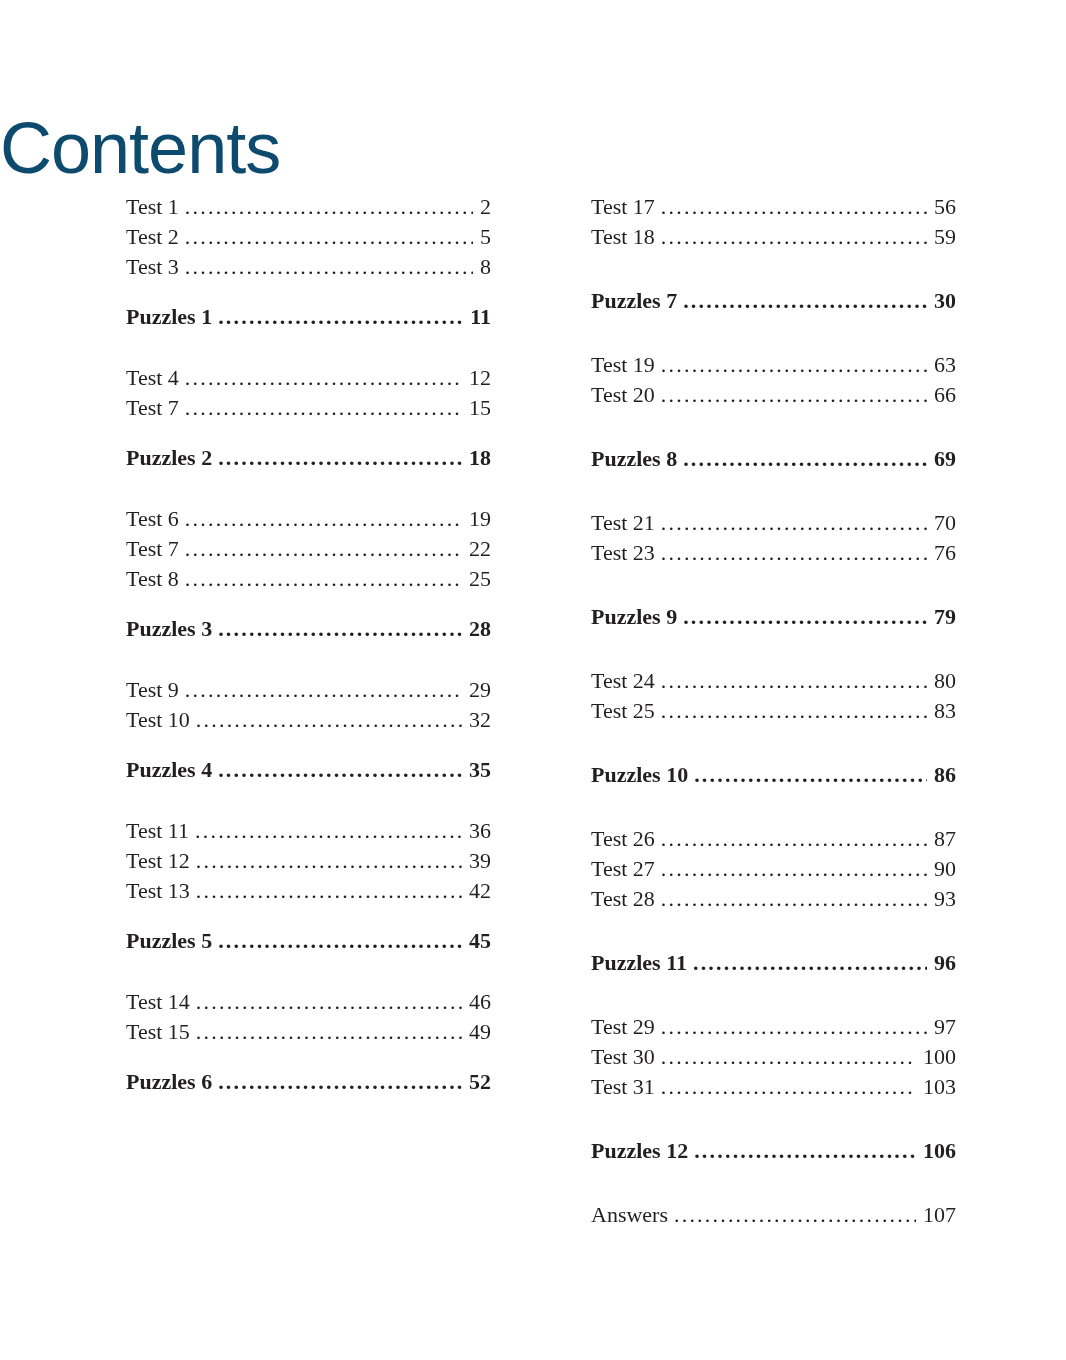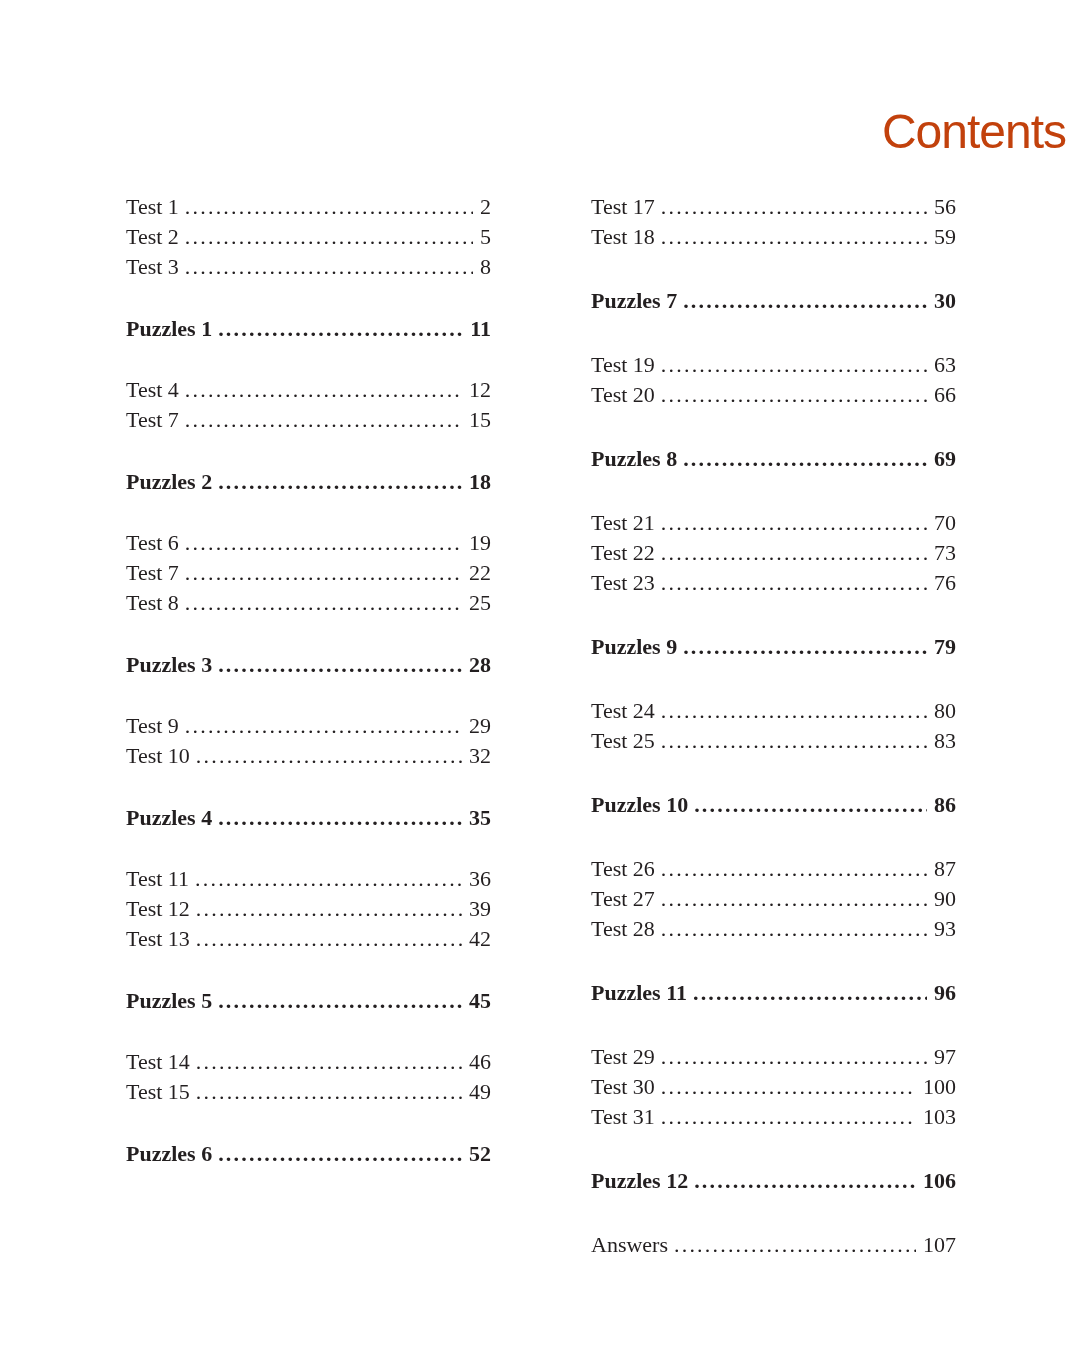--- a/index.html
+++ b/index.html
@@ -14,46 +14,46 @@
     background: #ffffff;
     color: #231f20;
     font-family: "Liberation Serif", serif;
     overflow: hidden;
   }
   .title {
     position: absolute;
     top: 55px;
     left: 0;
     width: 100%;
-    text-align: right;
+    text-align: left;
     font-family: "Liberation Sans", sans-serif;
     font-weight: 400;
-    font-size: 48px;
+    font-size: 72px;
     line-height: 90px;
     letter-spacing: -1px;
-    color: #c2410c;
+    color: #0c4a6e;
   }
   .columns {
     position: absolute;
     left: 126px;
     top: 192px;
     display: flex;
     gap: 100px;
   }
   .col {
     width: 365px;
     display: flex;
     flex-direction: column;
   }
   .toc-group {
     display: flex;
     flex-direction: column;
   }
   .col-left .toc-group { margin-top: 31px; }
-  .col-left .toc-group.bold { margin-top: 32px; }
+  .col-left .toc-group.bold { margin-top: 20px; }
   .col-left .toc-group:first-child { margin-top: 0; }
   .col-right .toc-group { margin-top: 34px; }
   .col-right .toc-group:first-child { margin-top: 0; }
 
   .toc-row {
     display: flex;
     align-items: baseline;
     font-size: 22px;
     line-height: 30px;
     white-space: nowrap;
@@ -256,25 +256,20 @@
             <span class="pagenum">69</span>
           </div>
         </div>
         <div class="toc-group">
           <div class="toc-row">
             <span class="label">Test 21</span>
             <span class="dots"></span>
             <span class="pagenum">70</span>
           </div>
           <div class="toc-row">
-            <span class="label">Test 22</span>
-            <span class="dots"></span>
-            <span class="pagenum">73</span>
-          </div>
-          <div class="toc-row">
             <span class="label">Test 23</span>
             <span class="dots"></span>
             <span class="pagenum">76</span>
           </div>
         </div>
         <div class="toc-group bold">
           <div class="toc-row">
             <span class="label">Puzzles 9</span>
             <span class="dots"></span>
             <span class="pagenum">79</span>

